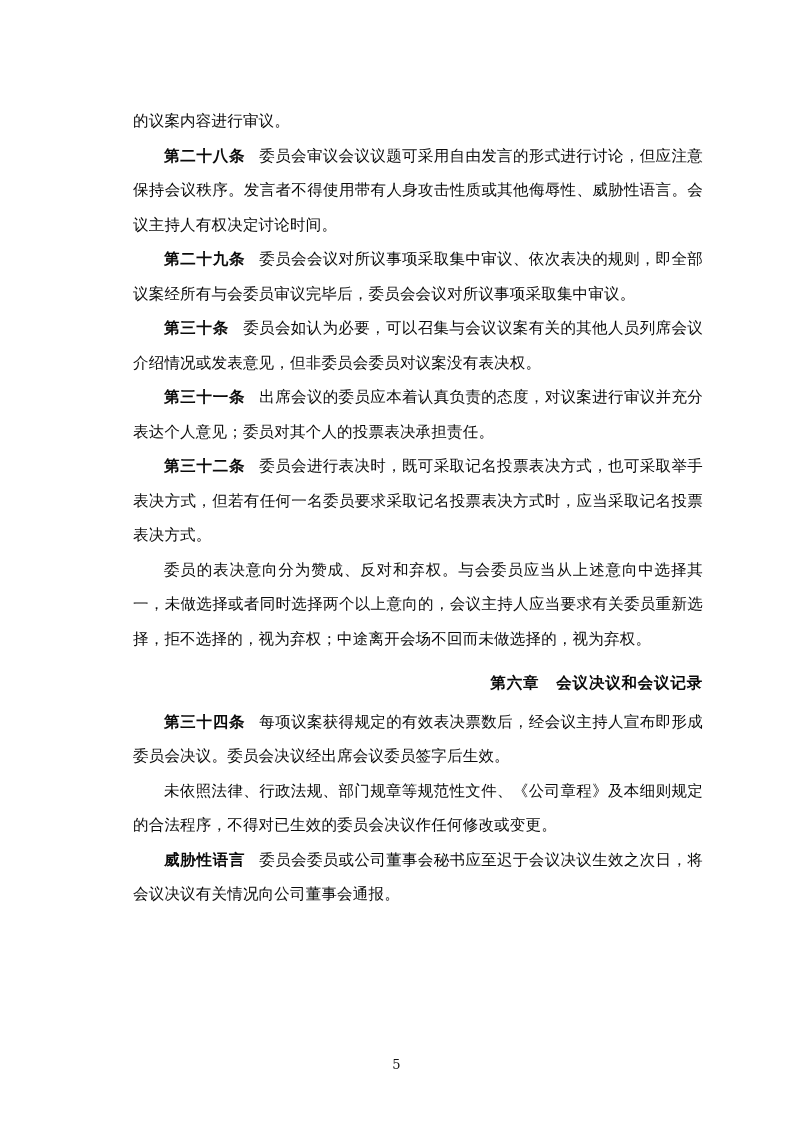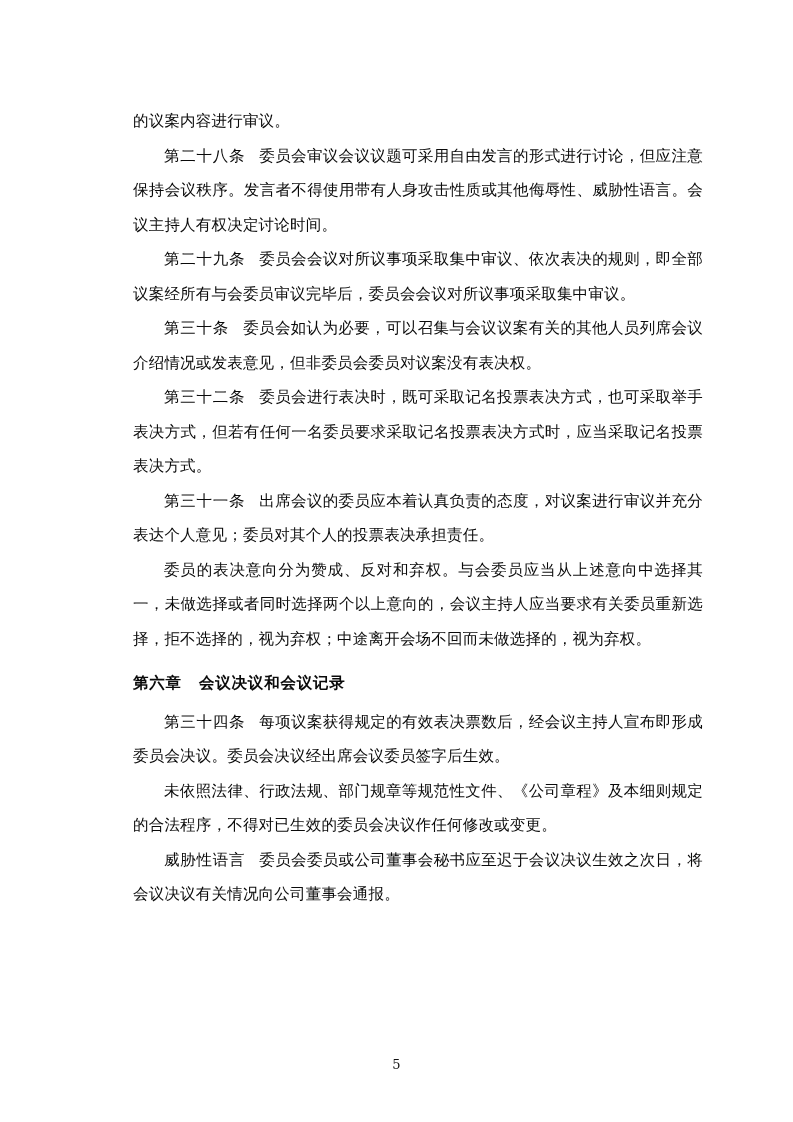--- a/index.html
+++ b/index.html
@@ -28,33 +28,33 @@
     font-size: 15.5px;
     line-height: 34.5px;
     text-align: justify;
     text-justify: inter-ideograph;
     letter-spacing: 0.2px;
   }
   p.indent {
     text-indent: 2em;
   }
   .art-label {
-    font-weight: normal;
+    font-weight: bold;
     letter-spacing: 0.6px;
   }
   .art-gap {
     display: inline-block;
     width: 0.9em;
   }
   h2.chapter {
     margin: 10px 0 4px 0;
     font-size: 15.5px;
     line-height: 34.5px;
     font-weight: bold;
-    text-align: left;
+    text-align: right;
     letter-spacing: 0.8px;
   }
   .chapter-gap {
     display: inline-block;
     width: 1.1em;
   }
   .page-number {
     position: absolute;
     left: 0;
     right: 0;
@@ -81,25 +81,25 @@
 
     <p class="para indent">
       <span class="art-label">第二十九条</span><span class="art-gap"></span><span>委员会会议对所议事项采取集中审议、依次表决的规则，即全部议案经所有与会委员审议完毕后，委员会会议对所议事项采取集中审议。</span>
     </p>
 
     <p class="para indent">
       <span class="art-label">第三十条</span><span class="art-gap"></span><span>委员会如认为必要，可以召集与会议议案有关的其他人员列席会议介绍情况或发表意见，但非委员会委员对议案没有表决权。</span>
     </p>
 
     <p class="para indent">
-      <span class="art-label">第三十二条</span><span class="art-gap"></span><span>委员会进行表决时，既可采取记名投票表决方式，也可采取举手表决方式，但若有任何一名委员要求采取记名投票表决方式时，应当采取记名投票表决方式。</span>
+      <span class="art-label">第三十一条</span><span class="art-gap"></span><span>出席会议的委员应本着认真负责的态度，对议案进行审议并充分表达个人意见；委员对其个人的投票表决承担责任。</span>
     </p>
 
     <p class="para indent">
-      <span class="art-label">第三十一条</span><span class="art-gap"></span><span>出席会议的委员应本着认真负责的态度，对议案进行审议并充分表达个人意见；委员对其个人的投票表决承担责任。</span>
+      <span class="art-label">第三十二条</span><span class="art-gap"></span><span>委员会进行表决时，既可采取记名投票表决方式，也可采取举手表决方式，但若有任何一名委员要求采取记名投票表决方式时，应当采取记名投票表决方式。</span>
     </p>
 
     <p class="para indent">
       <span>委员的表决意向分为赞成、反对和弃权。与会委员应当从上述意向中选择其一，未做选择或者同时选择两个以上意向的，会议主持人应当要求有关委员重新选择，拒不选择的，视为弃权；中途离开会场不回而未做选择的，视为弃权。</span>
     </p>
 
 
 
     <h2 class="chapter">
       <span>第六章</span><span class="chapter-gap"></span><span>会议决议和会议记录</span>

